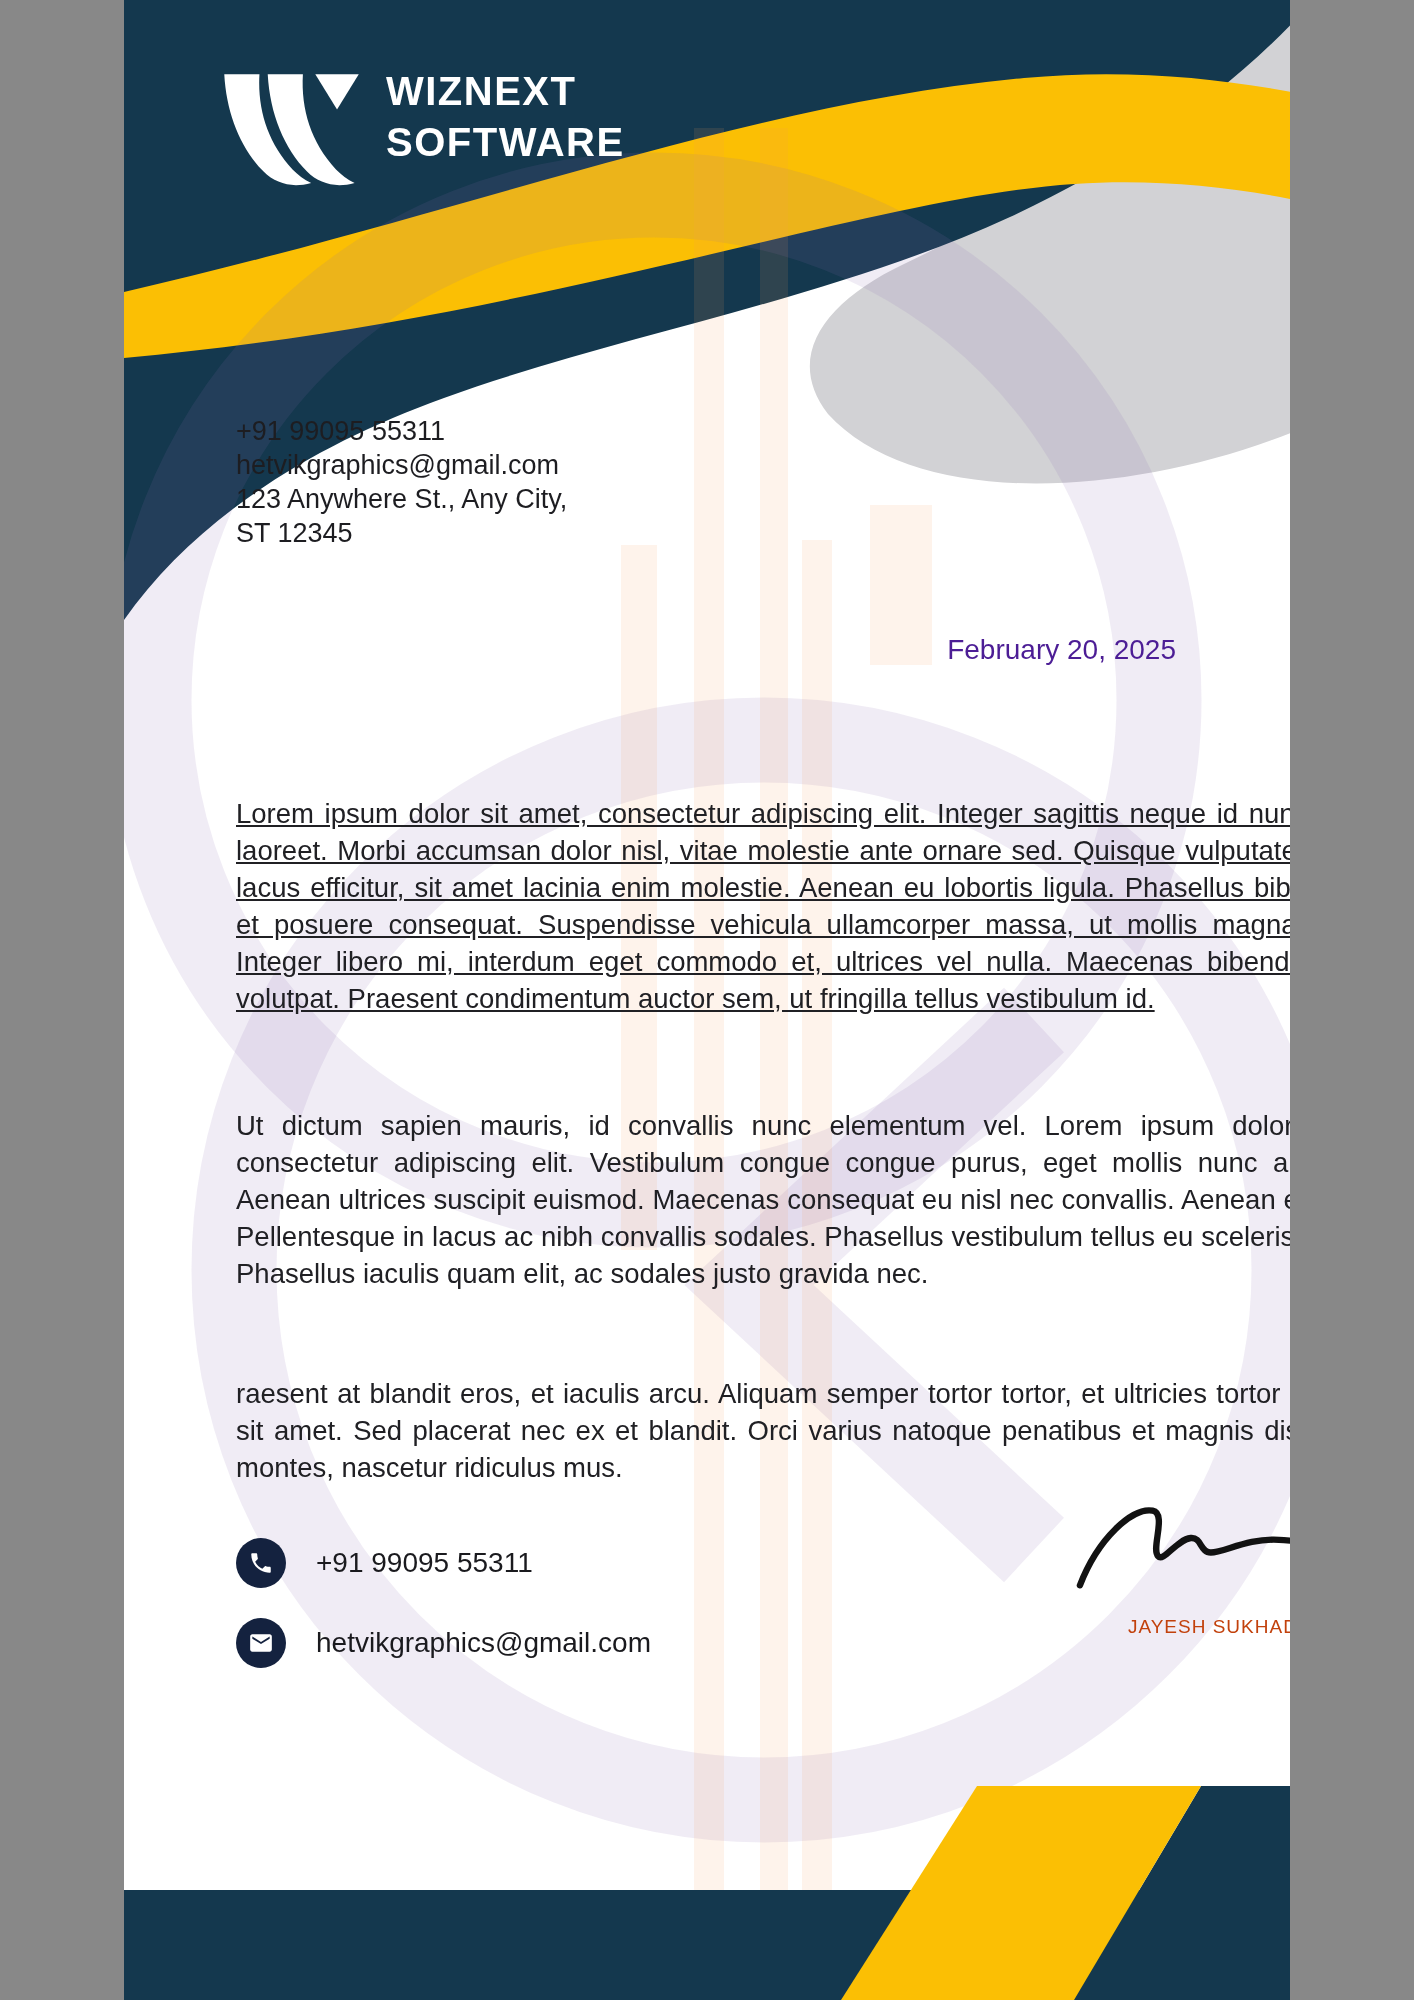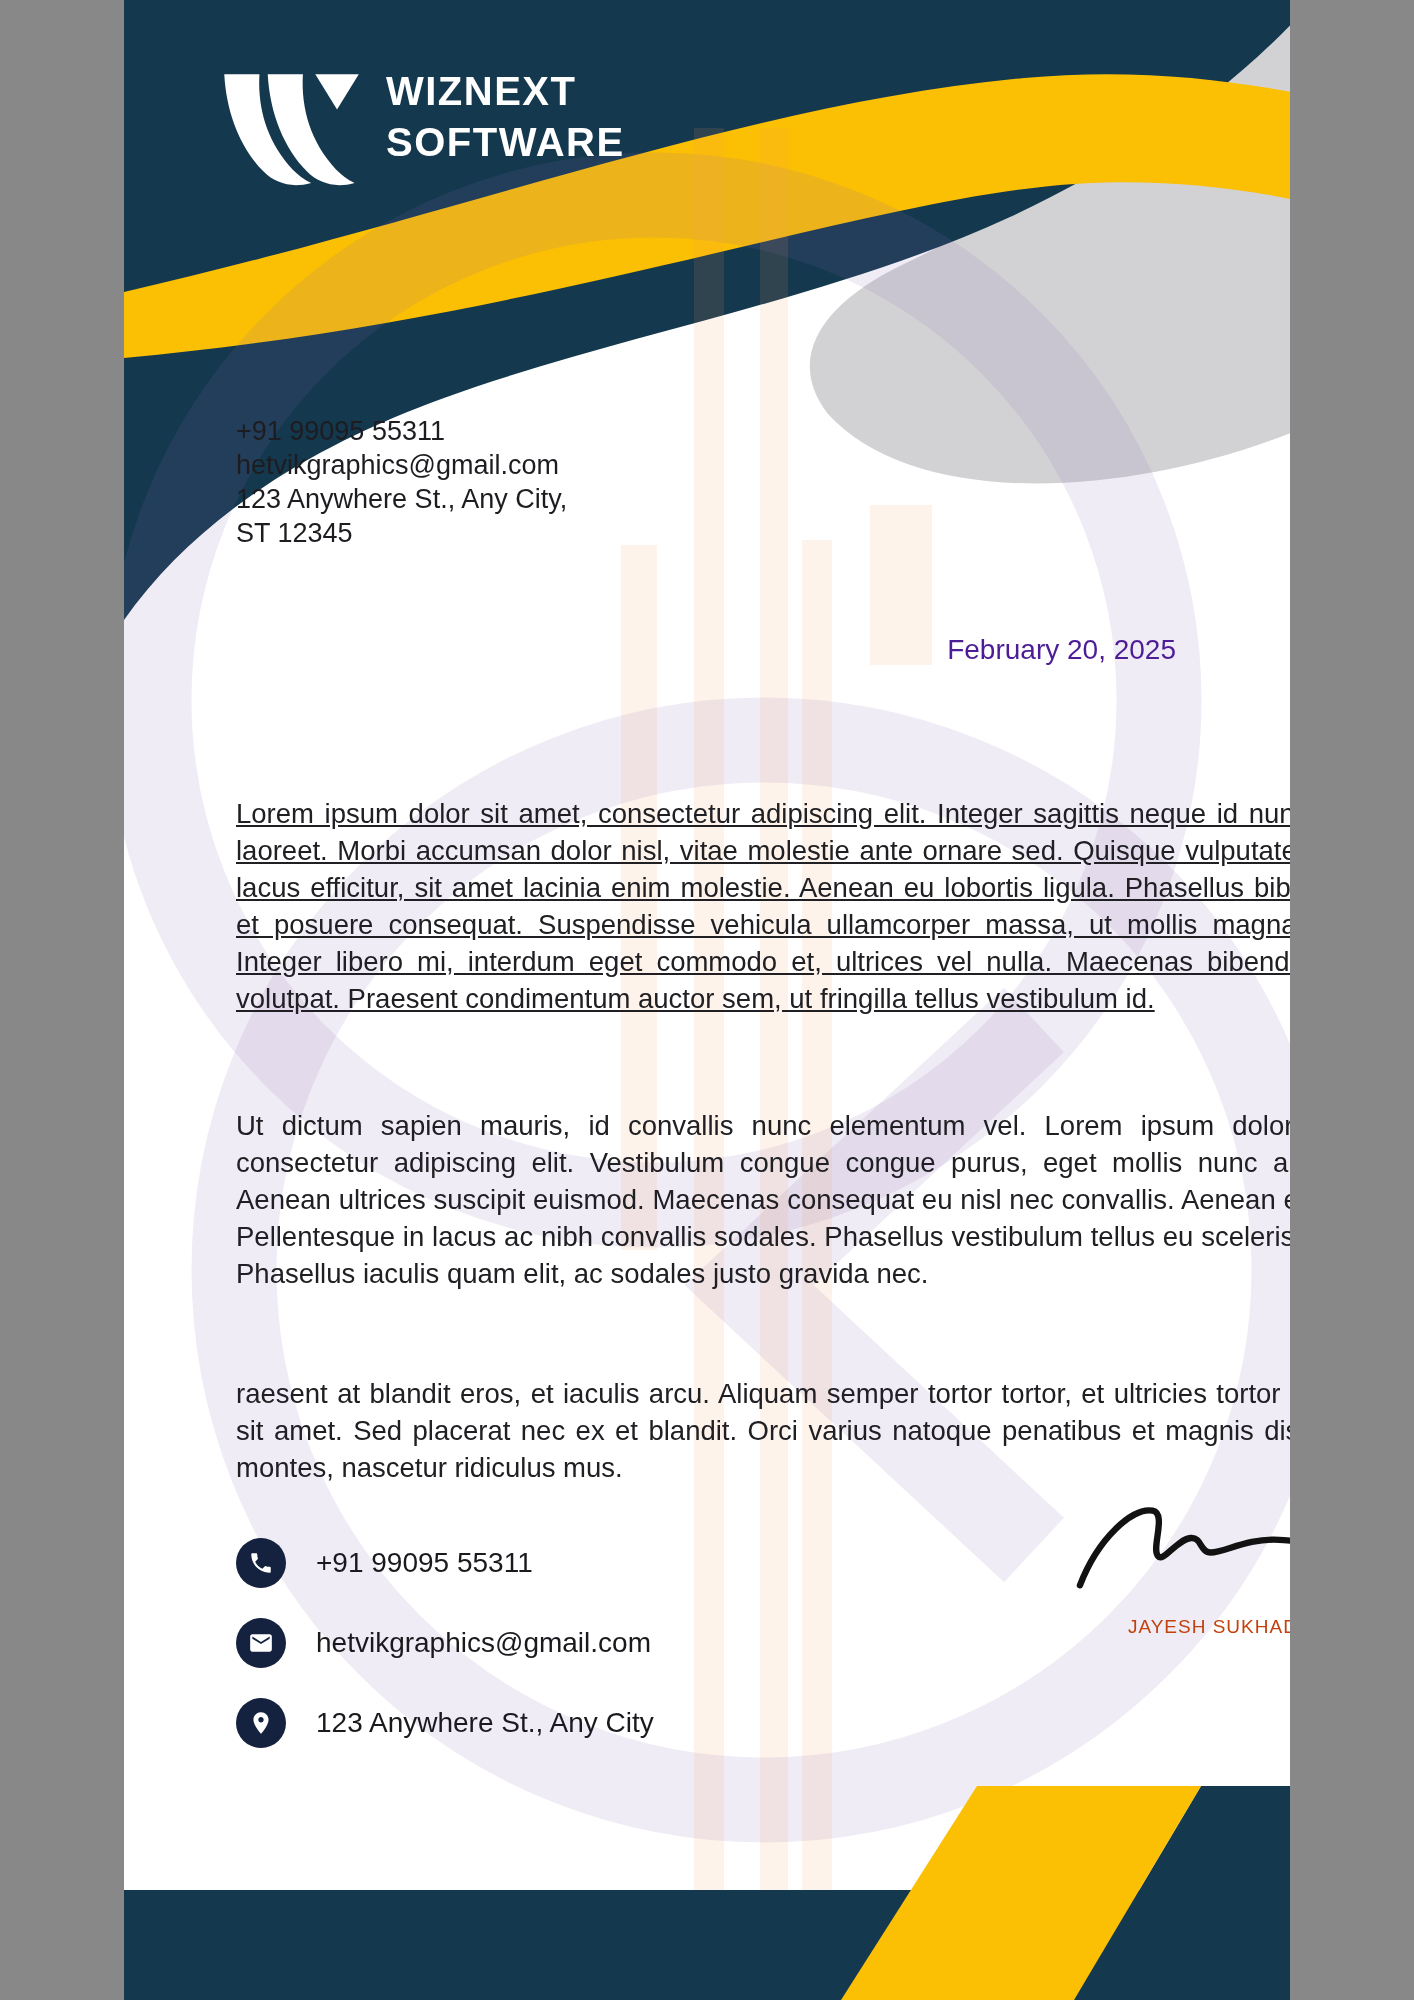--- a/index.html
+++ b/index.html
@@ -113,28 +113,20 @@
 
   <div id="row-email" class="abs contact-row">
     <span class="icon-circle">
       <svg width="26" height="26" viewBox="0 0 24 24">
           <path fill="#ffffff" d="M20 4H4c-1.1 0-1.99.9-1.99 2L2 18c0 1.1.9 2 2 2h16c1.1 0 2-.9 2-2V6c0-1.1-.9-2-2-2zm0 4l-8 5-8-5V6l8 5 8-5v2z"></path>
         </svg>
     </span>
     <span class="txt">hetvikgraphics@gmail.com</span>
   </div>
 
-  <div id="row-address" class="abs contact-row">
-    <span class="icon-circle">
-      <svg width="26" height="26" viewBox="0 0 24 24">
-          <path fill="#ffffff" d="M12 2C8.13 2 5 5.13 5 9c0 5.25 7 13 7 13s7-7.75 7-13c0-3.87-3.13-7-7-7zm0 9.5c-1.38 0-2.5-1.12-2.5-2.5s1.12-2.5 2.5-2.5 2.5 1.12 2.5 2.5-1.12 2.5-2.5 2.5z"></path>
-        </svg>
-    </span>
-    <span class="txt">123 Anywhere St., Any City</span>
-  </div>
 
   <div class="abs sig-block">
     <svg class="sig-scribble" width="330" height="100" viewBox="0 0 340 110">
       <path d="M6,96 C26,44 64,10 86,14 C102,17 84,56 92,64 C98,71 112,46 128,44 C140,43 138,60 150,60 C165,60 190,44 225,46 C260,48 300,54 330,50" fill="none" stroke="#121212" stroke-width="7" stroke-linecap="round" stroke-linejoin="round"></path>
     </svg>
     <div class="sig-name">JAYESH SUKHADIYA</div>
   </div>
 
   <svg id="bottom-shapes" class="abs" width="1414" height="215" viewBox="0 0 1414 215">
     <rect class="f-navy" x="0" y="105" width="1414" height="110"></rect>

